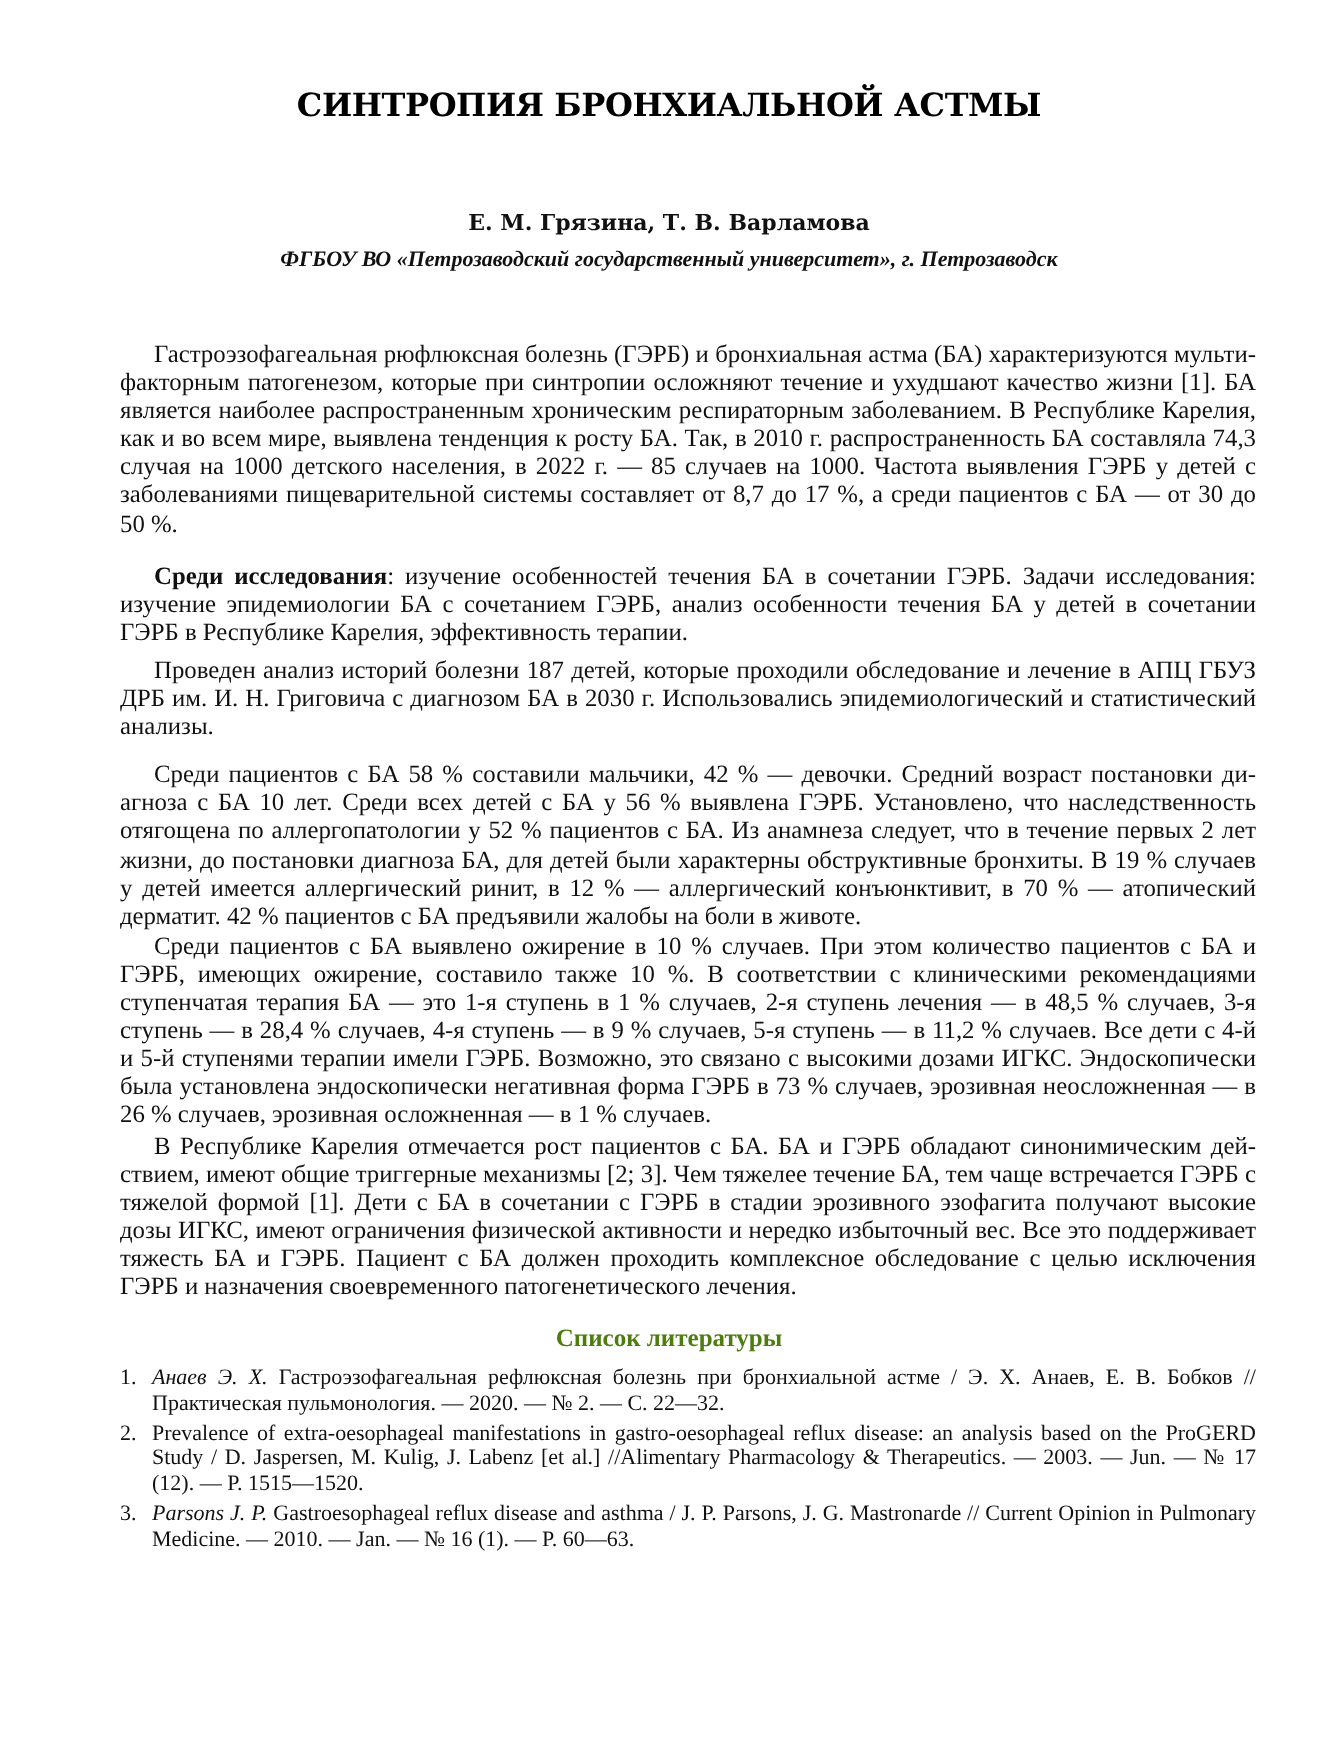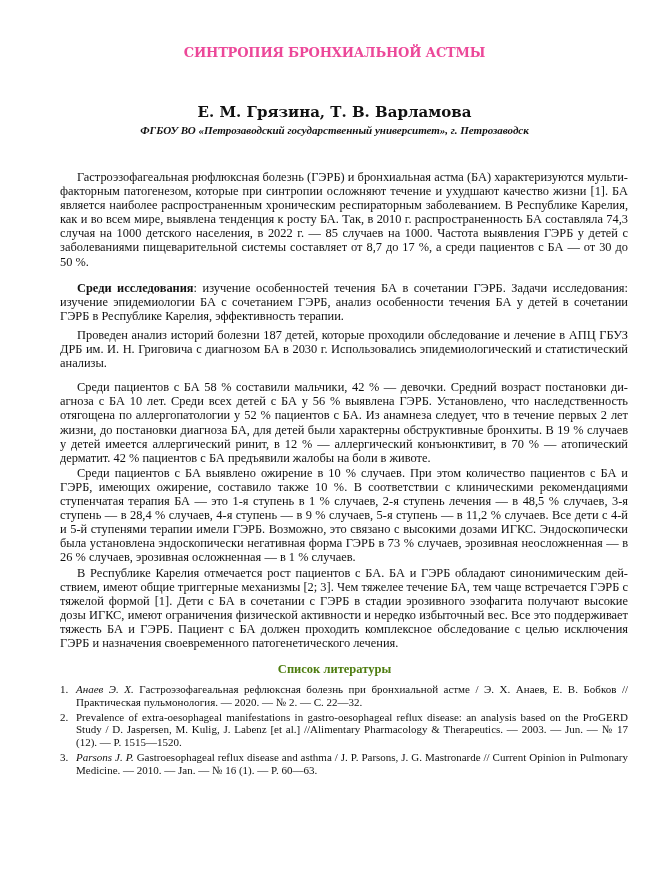--- a/index.html
+++ b/index.html
@@ -1,27 +1,27 @@
 <!DOCTYPE html>
 <html><head>
 <meta charset="utf-8">
 <style>
   html, body { margin: 0; padding: 0; background: #ffffff; }
   body { width: 669px; height: 879px; position: relative; overflow: hidden; }
   .page { position: absolute; left: 0; top: 0; width: 669px; height: 879px; background: #fff; }
   .title {
     position: absolute; left: 0; width: 669px; top: 41px;
-    text-align: center; color: #ec4899;
+    text-align: center; color: #000000;
     font-family: "DejaVu Serif", serif; font-weight: bold;
-    font-size: 13px; line-height: 24px; letter-spacing: -0.2px;
+    font-size: 16px; line-height: 24px; letter-spacing: -0.2px;
   }
   .authors {
     position: absolute; left: 0; width: 669px; top: 103px;
     text-align: center; color: #111;
-    font-family: "DejaVu Serif", serif; font-weight: bold; font-size: 15px; line-height: 18px;
+    font-family: "DejaVu Serif", serif; font-weight: bold; font-size: 11px; line-height: 18px;
   }
   .affil {
     position: absolute; left: 0; width: 669px; top: 123px;
     text-align: center; color: #111;
     font-family: "Liberation Serif", serif; font-style: italic; font-size: 11px; line-height: 14px; font-weight: bold;
   }
   .body-text {
     position: absolute; left: 60px; width: 568px;
     font-family: "Liberation Serif", serif; font-size: 12.4px; line-height: 14.1px;
     color: #111; text-align: justify; hyphens: manual;

